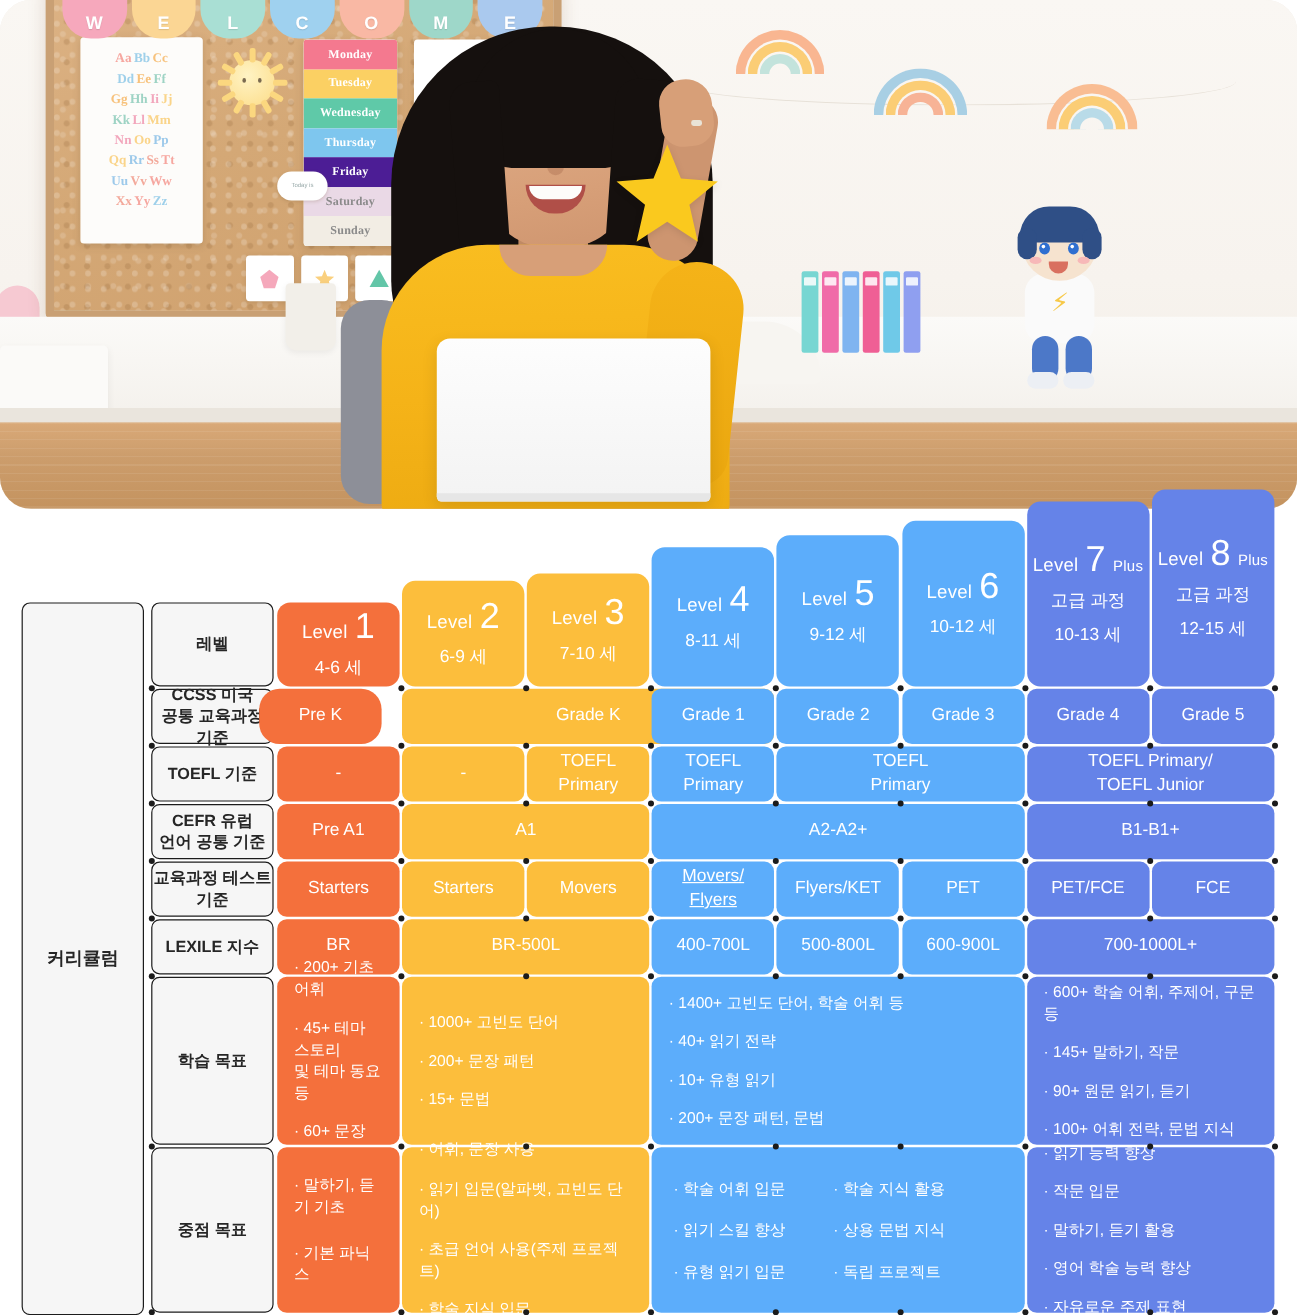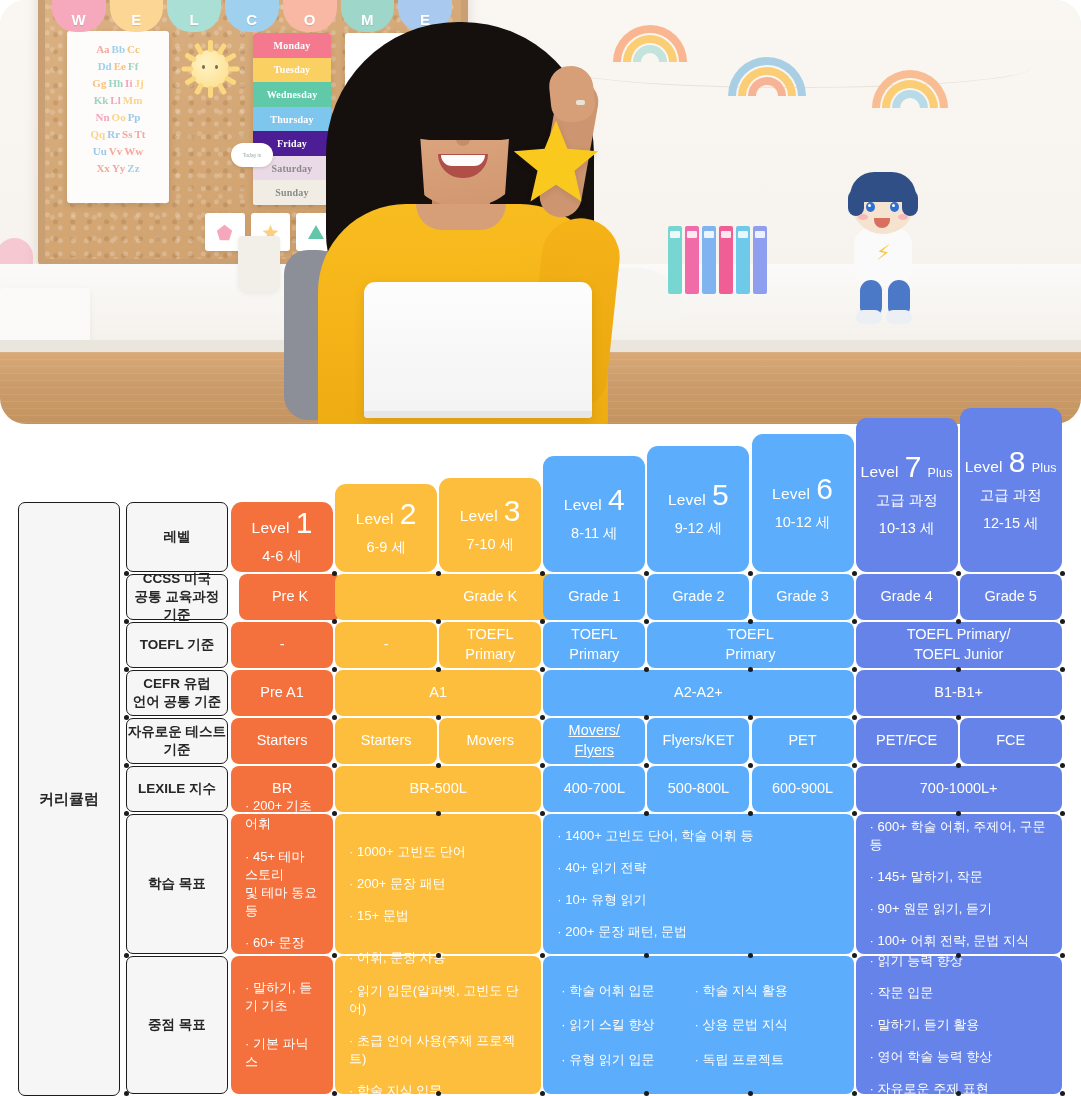--- a/index.html
+++ b/index.html
@@ -547,21 +547,21 @@
 
   <div class="table-wrap">
     <div class="tbl" id="tbl">
         <div class="cell curr" style="left: 0px; top: 64px; width: 102px; height: 594px;">커리큘럼</div>
         <div class="cell head rowlabel" style="left: 108px; top: 64px; width: 102px; height: 70px; white-space: pre-line;">레벨</div>
         <div class="cell head rowlabel" style="left: 108px; top: 136px; width: 102px; height: 46px; white-space: pre-line;">CCSS 미국
 공통 교육과정 기준</div>
         <div class="cell head rowlabel" style="left: 108px; top: 184px; width: 102px; height: 46px; white-space: pre-line;">TOEFL 기준</div>
         <div class="cell head rowlabel" style="left: 108px; top: 232px; width: 102px; height: 46px; white-space: pre-line;">CEFR 유럽
 언어 공통 기준</div>
-        <div class="cell head rowlabel" style="left: 108px; top: 280px; width: 102px; height: 46px; white-space: pre-line;">자유로운 테스트
+        <div class="cell head rowlabel" style="left: 108px; top: 280px; width: 102px; height: 46px; white-space: pre-line;">교육과정 테스트
 기준</div>
         <div class="cell head rowlabel" style="left: 108px; top: 328px; width: 102px; height: 46px; white-space: pre-line;">LEXILE 지수</div>
         <div class="cell head rowlabel" style="left: 108px; top: 518px; width: 102px; height: 138px; white-space: pre-line;">중점 목표</div>
         <div class="cell head rowlabel" style="left: 108px; top: 376px; width: 102px; height: 140px; white-space: pre-line;">학습 목표</div>
         <div class="lvl" style="left: 213px; top: 64px; width: 102.1px; height: 70px; background: rgb(244, 112, 60);">
           <div class="ltop">
             <span>Level</span>
             <span class="lnum">1</span>
           </div>
           <div class="lage">4-6 세</div>
@@ -612,21 +612,21 @@
         </div>
         <div class="lvl" style="left: 941.7px; top: -30px; width: 102.1px; height: 164px; background: rgb(101, 131, 232);">
           <div class="ltop">
             <span>Level</span>
             <span class="lnum">8</span>
             <span class="lplus">Plus</span>
           </div>
           <div class="ladv">고급 과정</div>
           <div class="lage">12-15 세</div>
         </div>
-        <div class="cell orange" style="left: 221px; top: 136px; width: 102.1px; height: 46px;">Pre K</div>
+        <div class="cell orange" style="left: 198px; top: 136px; width: 102.1px; height: 46px; border-radius: 17px;">Pre K</div>
         <div class="cell yellow" style="left: 317.1px; top: 136px; width: 310.3px; height: 46px;">Grade K</div>
         <div class="cell blue" style="left: 525.3px; top: 136px; width: 102.1px; height: 46px;">Grade 1</div>
         <div class="cell blue" style="left: 629.4px; top: 136px; width: 102.1px; height: 46px;">Grade 2</div>
         <div class="cell blue" style="left: 733.5px; top: 136px; width: 102.1px; height: 46px;">Grade 3</div>
         <div class="cell navy" style="left: 837.6px; top: 136px; width: 102.1px; height: 46px;">Grade 4</div>
         <div class="cell navy" style="left: 941.7px; top: 136px; width: 102.1px; height: 46px;">Grade 5</div>
         <div class="cell orange" style="left: 213px; top: 184px; width: 102.1px; height: 46px;">-</div>
         <div class="cell yellow" style="left: 317.1px; top: 184px; width: 102.1px; height: 46px;">-</div>
         <div class="cell yellow" style="left: 421.2px; top: 184px; width: 102.1px; height: 46px;">TOEFL
 Primary</div>

